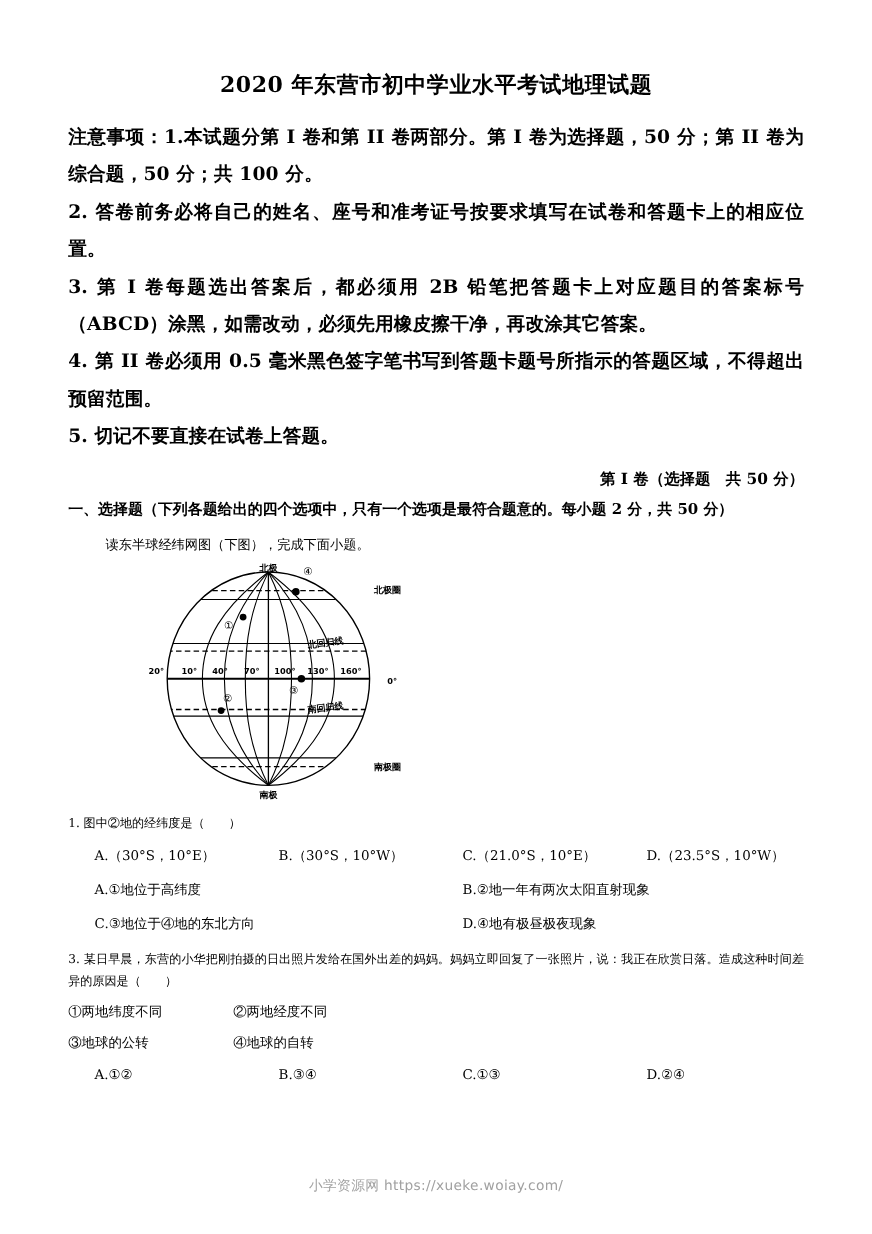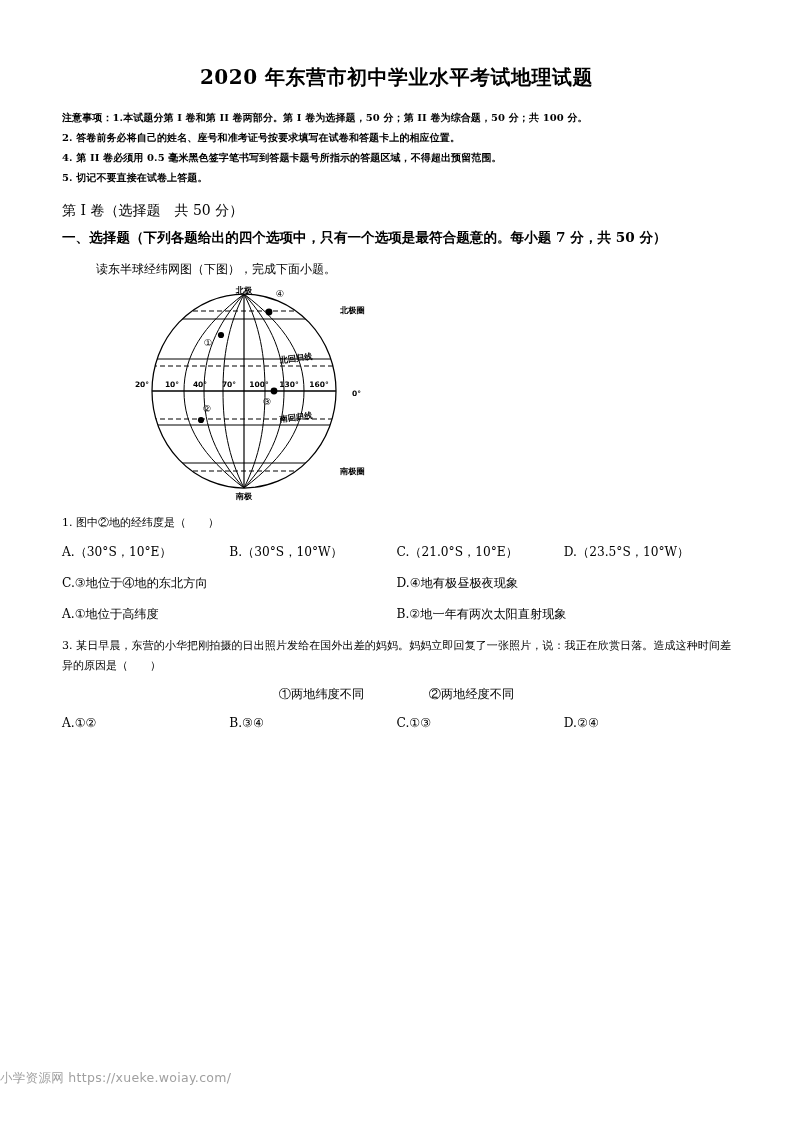--- a/index.html
+++ b/index.html
@@ -29,32 +29,32 @@
     letter-spacing: 0.5px;
     margin: 0;
     padding-top: 64px;
     line-height: 1.3;
     font-family: "DejaVu Serif", "Liberation Serif", serif;
   }
   .notice-block {
     margin-top: 18px;
   }
   .notice-line {
-    font-size: 10px;
+    font-size: 17px;
     font-weight: bold;
     line-height: 2.0;
     text-align: justify;
     text-justify: inter-ideograph;
     margin: 0;
     letter-spacing: 0.1px;
   }
   .section-head {
-    text-align: left;
+    text-align: right;
     font-size: 14px;
-    font-weight: normal;
+    font-weight: bold;
     margin: 8px 0 0 0;
     line-height: 2.0;
   }
   .sect-intro {
     font-size: 13.6px;
     font-weight: bold;
     line-height: 2.0;
     margin: 0;
     text-align: justify;
     text-justify: inter-ideograph;
@@ -85,36 +85,35 @@
     text-justify: inter-ideograph;
   }
   .opts-row {
     display: flex;
     margin-top: 11px;
     font-size: 12.2px;
     line-height: 1.6;
   }
   .opts-row.four > div { width: 25%; }
   .opts-row.two > div { width: 50%; }
-  .opt { white-space: nowrap; }
+  .opt { white-space: nowrap; margin-left: 24px; }
   .sub-items {
     display: flex;
     margin-top: 11px;
     font-size: 12.2px;
-    justify-content: center;
   }
   .sub-items > div:first-child { width: 150px; }
   .mono-opt { font-family: "DejaVu Serif", "Liberation Serif", serif; }
 
   .watermark {
     position: absolute;
     left: 0;
     right: 0;
     top: 1070px;
-    text-align: left;
+    text-align: center;
     font-size: 12.5px;
     color: #a0a0a0;
     font-family: "DejaVu Sans", "Liberation Sans", sans-serif;
     letter-spacing: 0.3px;
   }
   .g-label {
     font-family: "DejaVu Sans", "Liberation Sans", sans-serif;
     font-size: 7.5px;
     font-weight: bold;
     fill: #000;
@@ -134,27 +133,28 @@
 </head>
 <body>
 
 <div class="page">
 
   <h1 class="doc-title">2020 年东营市初中学业水平考试地理试题</h1>
 
   <div class="notice-block">
     <p class="notice-line">注意事项：1.本试题分第 I 卷和第 II 卷两部分。第 I 卷为选择题，50 分；第 II 卷为综合题，50 分；共 100 分。</p>
     <p class="notice-line">2. 答卷前务必将自己的姓名、座号和准考证号按要求填写在试卷和答题卡上的相应位置。</p>
+    <p class="notice-line">3. 第 I 卷每题选出答案后，都必须用 2B 铅笔把答题卡上对应题目的答案标号（ABCD）涂黑，如需改动，必须先用橡皮擦干净，再改涂其它答案。</p>
     <p class="notice-line">4. 第 II 卷必须用 0.5 毫米黑色签字笔书写到答题卡题号所指示的答题区域，不得超出预留范围。</p>
     <p class="notice-line">5. 切记不要直接在试卷上答题。</p>
   </div>
 
   <p class="section-head">第 I 卷（选择题　共 50 分）</p>
 
-  <p class="sect-intro">一、选择题（下列各题给出的四个选项中，只有一个选项是最符合题意的。每小题 7 分，共 50 分）</p>
+  <p class="sect-intro">一、选择题（下列各题给出的四个选项中，只有一个选项是最符合题意的。每小题 2 分，共 50 分）</p>
 
   <p class="stem-lead">读东半球经纬网图（下图），完成下面小题。</p>
 
   <div class="figure-wrap">
     <svg width="340" height="215" viewBox="0 0 340 215">
       <defs>
         <clipPath id="globeclip">
           <ellipse cx="160" cy="105" rx="92" ry="97"></ellipse>
         </clipPath>
       </defs>
@@ -222,35 +222,39 @@
     <div class="opts-row four">
       <div class="opt mono-opt">A.（30°S，10°E）</div>
       <div class="opt mono-opt">B.（30°S，10°W）</div>
       <div class="opt mono-opt">C.（21.0°S，10°E）</div>
       <div class="opt mono-opt">D.（23.5°S，10°W）</div>
     </div>
   </div>
 
   <div class="q-block">
     <div class="opts-row two">
+      <div class="opt">A.①地位于高纬度</div>
+      <div class="opt">B.②地一年有两次太阳直射现象</div>
+    </div>
+    <div class="opts-row two">
       <div class="opt">C.③地位于④地的东北方向</div>
       <div class="opt">D.④地有极昼极夜现象</div>
-    </div>
-    <div class="opts-row two">
-      <div class="opt">A.①地位于高纬度</div>
-      <div class="opt">B.②地一年有两次太阳直射现象</div>
     </div>
   </div>
 
   <div class="q-block">
     <p class="q-stem">3. 某日早晨，东营的小华把刚拍摄的日出照片发给在国外出差的妈妈。妈妈立即回复了一张照片，说：我正在欣赏日落。造成这种时间差异的原因是（　　）</p>
     <div class="sub-items">
       <div>①两地纬度不同</div>
       <div>②两地经度不同</div>
     </div>
+    <div class="sub-items">
+      <div>③地球的公转</div>
+      <div>④地球的自转</div>
+    </div>
     <div class="opts-row four">
       <div class="opt">A.①②</div>
       <div class="opt">B.③④</div>
       <div class="opt">C.①③</div>
       <div class="opt">D.②④</div>
     </div>
   </div>
 
   <div class="watermark">小学资源网 https://xueke.woiay.com/</div>
 

